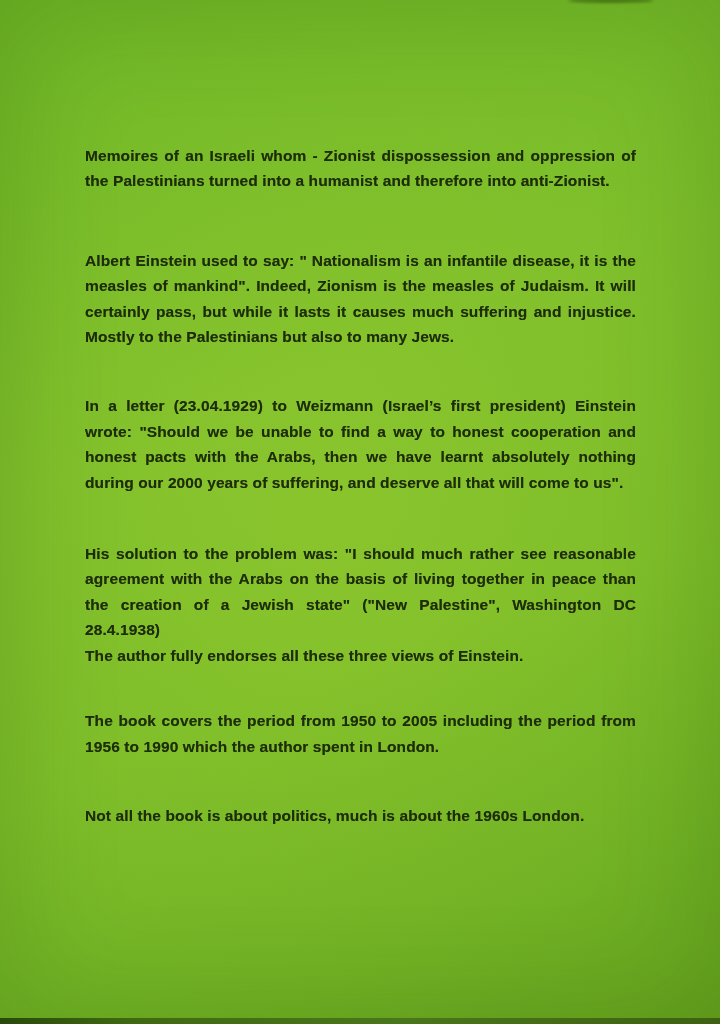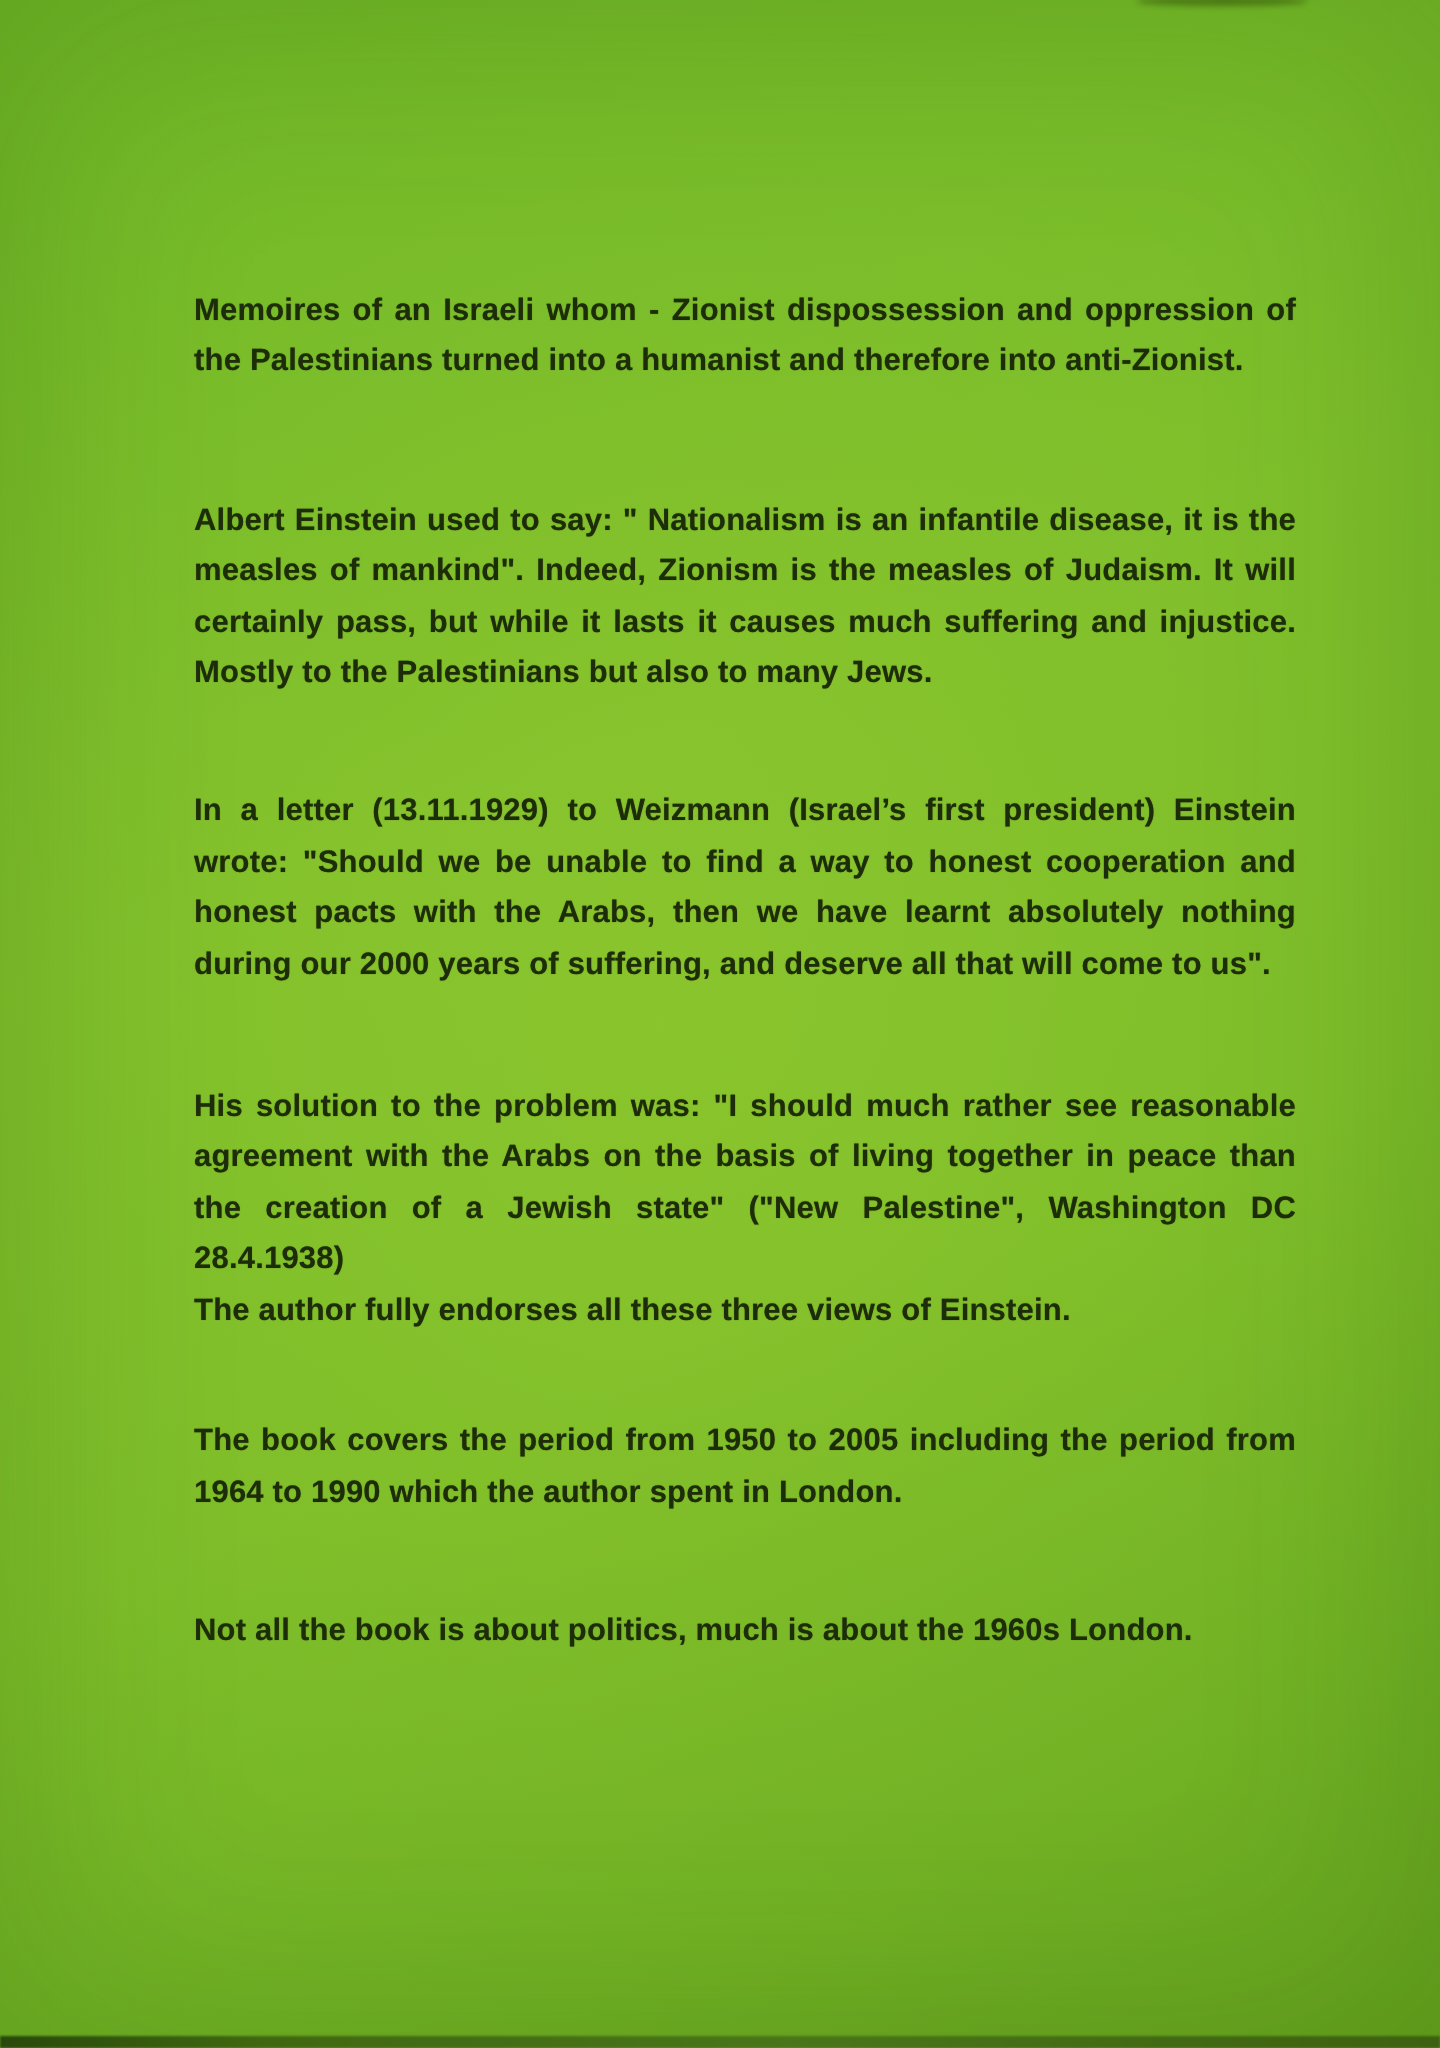--- a/index.html
+++ b/index.html
@@ -14,21 +14,21 @@
     position: relative;
     width: 720px;
     height: 1024px;
     background:
       radial-gradient(ellipse 95% 75% at 46% 50%, rgba(215,235,60,0.16), rgba(0,0,0,0) 72%),
       linear-gradient(158deg, #70b827 0%, #7cbe2b 38%, #7abc29 62%, #6fb024 85%, #68a51f 100%);
     box-shadow: inset 0 0 110px 12px rgba(35, 70, 5, 0.18);
   }
   .content {
     position: absolute;
-    left: 97px;
+    left: 85px;
     top: 143px;
     width: 551px;
   }
   .para {
     margin: 0;
     font-family: "Liberation Sans", sans-serif;
     font-weight: 700;
     font-size: 15.5px;
     line-height: 25.4px;
     color: #1e2d09;
@@ -64,21 +64,21 @@
     opacity: 0.9;
   }
 </style>
 </head>
 <body>
 
 <div class="cover">
   <div class="content">
     <p class="para gap-a">Memoires of an Israeli whom - Zionist dispossession and oppression of the Palestinians turned into a humanist and therefore into anti-Zionist.</p>
     <p class="para gap-b">Albert Einstein used to say: " Nationalism is an infantile disease, it is the measles of mankind". Indeed, Zionism is the measles of Judaism. It will certainly pass, but while it lasts it causes much suffering and injustice. Mostly to the Palestinians but also to many Jews.</p>
-    <p class="para gap-c">In a letter (13.11.1929) to Weizmann (Israel’s first president) Einstein wrote: "Should we be unable to find a way to honest cooperation and honest pacts with the Arabs, then we have learnt absolutely nothing during our 2000 years of suffering, and deserve all that will come to us".</p>
+    <p class="para gap-c">In a letter (23.04.1929) to Weizmann (Israel’s first president) Einstein wrote: "Should we be unable to find a way to honest cooperation and honest pacts with the Arabs, then we have learnt absolutely nothing during our 2000 years of suffering, and deserve all that will come to us".</p>
     <p class="para gap-d">His solution to the problem was: "I should much rather see reasonable agreement with the Arabs on the basis of living together in peace than the creation of a Jewish state" ("New Palestine", Washington DC 28.4.1938)</p>
     <p class="para gap-e">The author fully endorses all these three views of Einstein.</p>
-    <p class="para gap-f">The book covers the period from 1950 to 2005 including the period from 1964 to 1990 which the author spent in London.</p>
+    <p class="para gap-f">The book covers the period from 1950 to 2005 including the period from 1956 to 1990 which the author spent in London.</p>
     <p class="para">Not all the book is about politics, much is about the 1960s London.</p>
   </div>
   <div class="top-smudge"></div>
   <div class="bottom-edge"></div>
 </div>
 
 </body></html>

